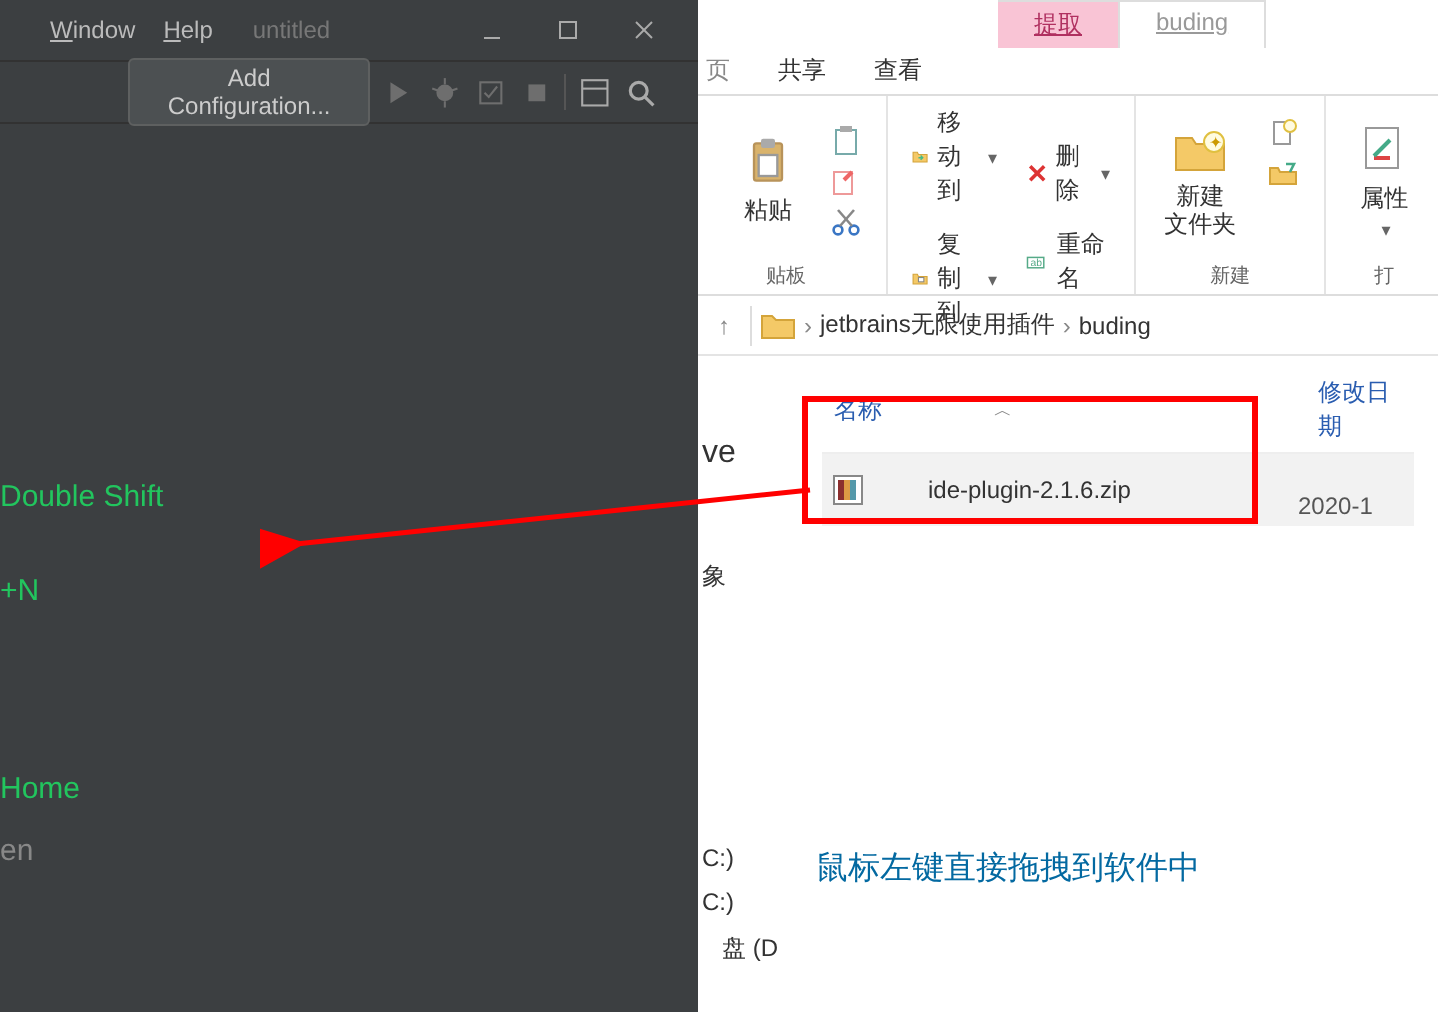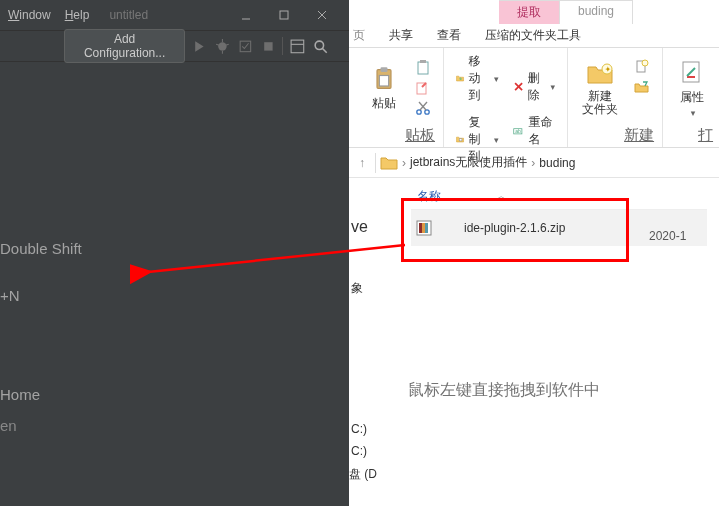--- a/index.html
+++ b/index.html
@@ -1,53 +1,53 @@
 <!DOCTYPE html>
 <html><head>
 <meta charset="utf-8">
 <style>
 * { margin: 0; padding: 0; box-sizing: border-box; font-family: "Segoe UI", "Microsoft YaHei", sans-serif; }
 body { width: 719px; height: 506px; overflow: hidden; position: relative; background: #fff; }
 
 
 .ide { position: absolute; left: 0; top: 0; width: 349px; height: 506px; background: #3c3f41; color: #bbb; }
-.ide-titlebar { height: 30px; display: flex; align-items: center; padding: 12px 8px; font-size: 12px; }
+.ide-titlebar { height: 30px; display: flex; align-items: center; padding: 12px 8px; font-size: 12px; margin-left: 17px; }
 .ide-titlebar .menu { margin-right: 14px; cursor: default; }
 .ide-titlebar .menu u { text-decoration: underline; }
 .ide-titlebar .title { color: #777; margin-left: 6px; }
 .ide-titlebar .spacer { flex: 1; }
 .winbtn { width: 38px; height: 30px; display: flex; align-items: center; justify-content: center; color: #aaa; }
 .winbtn svg { width: 12px; height: 12px; }
 
 .ide-toolbar { height: 32px; display: flex; align-items: center; padding: 0 20px; gap: 6px; border-top: 1px solid #323232; border-bottom: 1px solid #323232; }
 .addcfg { background: #4c5052; border: 1px solid #5e6060; color: #ccc; padding: 2px 10px; border-radius: 3px; font-size: 12px; margin-left: 44px; }
 .tbicon { width: 18px; height: 18px; display: flex; align-items: center; justify-content: center; color: #6e6e6e; }
 .tbicon.sep { width: 1px; height: 18px; background: #555; }
 .tbicon.active { color: #aaa; }
 
 .ide-body { padding: 20px 0 0 0; font-size: 15px; }
-.ide-link { color: #a3a3a3; padding: 8px 0; cursor: default; }
+.ide-link { color: #22c55e; padding: 8px 0; cursor: default; }
 .ide-text { color: #888; padding: 6px 0; }
 .block1 { margin-top: 150px; }
 .block2 { margin-top: 66px; }
 
 
 .explorer { position: absolute; left: 349px; top: 0; right: 0; height: 506px; background: #fff; color: #333; }
 .expl-tabs-top { height: 24px; display: flex; font-size: 12px; }
-.expl-tabs-top .tab { padding: 3px 18px; border-top: 1px solid #ddd; border-right: 1px solid #ddd; }
+.expl-tabs-top .tab { padding: 3px 18px; border-top: 1px solid #ddd; border-right: 1px solid #ddd; text-decoration: underline; }
 .expl-tabs-top .tab.pink { background: #f9c4d5; color: #b03060; }
 .expl-tabs-top .tab.gray { color: #999; }
 
 .expl-menu { height: 24px; display: flex; align-items: center; font-size: 12px; border-bottom: 1px solid #ddd; }
 .expl-menu .mi { padding: 0 12px; }
 
 .ribbon { height: 100px; display: flex; border-bottom: 1px solid #ddd; font-size: 12px; }
 .rgroup { border-right: 1px solid #e4e4e4; padding: 4px 8px 2px 8px; display: flex; flex-direction: column; }
 .rgroup .top { flex: 1; display: flex; gap: 6px; }
-.rgroup .lbl { text-align: right; color: #666; font-size: 15px; padding-top: 2px; text-decoration: underline; }
+.rgroup .lbl { text-align: center; color: #666; font-size: 10px; padding-top: 2px; }
 .bigbtn { display: flex; flex-direction: column; align-items: center; justify-content: center; gap: 2px; padding: 2px 6px; min-width: 42px; }
 .bigbtn .ic { width: 28px; height: 28px; display: flex; align-items: center; justify-content: center; }
 .smallstack { display: flex; flex-direction: column; gap: 2px; justify-content: center; }
 .smallbtn { display: flex; align-items: center; gap: 4px; padding: 1px 4px; font-size: 12px; }
 .smallbtn .ic { width: 16px; height: 16px; display: flex; align-items: center; justify-content: center; }
 .chev { font-size: 9px; color: #666; margin-left: 2px; }
 .rgroup.cutleft { padding-left: 2px; }
 .rgroup.cutleft .edge { width: 6px; }
 
 .breadcrumb { height: 30px; display: flex; align-items: center; border-bottom: 1px solid #e4e4e4; font-size: 12px; padding-left: 4px; gap: 4px; }
@@ -60,21 +60,21 @@
 .filehdr .sorticon { font-size: 9px; color: #888; }
 
 .filelist { margin: 0 12px; font-size: 12px; }
 .filerow { display: flex; align-items: center; padding: 3px 4px; }
 .filerow.sel { background: #f2f2f2; }
 .filerow .ic { width: 18px; height: 18px; margin-right: 6px; }
 .filerow .fname { flex: 1; margin-left: 25px; }
 .filerow .fdate { color: #555; width: 54px; text-align: left; margin-top: 16px; }
 
 .redbox { position: absolute; border: 3px solid #f00; }
-.annotation { position: absolute; color: #737373; font-size: 16px; font-family: Liberation Serif, serif; }
+.annotation { position: absolute; color: #0369a1; font-size: 16px; font-family: Liberation Serif, serif; margin-top: 44px; }
 
 .arrow-svg { position: absolute; pointer-events: none; }
 
 
 svg { display: block; }
 </style>
 </head>
 <body>
 
 <div class="ide">
@@ -156,21 +156,20 @@
 <div class="explorer">
   <div class="expl-tabs-top">
     <div style="width:150px"></div>
     <div class="tab pink">提取</div>
     <div class="tab gray">buding</div>
   </div>
   <div class="expl-menu">
     <span class="mi" style="padding-left:4px;color:#888">页</span>
     <span class="mi">共享</span>
     <span class="mi">查看</span>
-    <span class="mi">压缩的文件夹工具</span>
   </div>
 
   <div class="ribbon">
 
     <div class="rgroup cutleft">
       <div class="top">
         <div class="edge"></div>
         <div class="bigbtn">
           <span class="ic">
               <svg viewBox="0 0 24 24">
@@ -325,28 +324,29 @@
     <span class="sep">›</span>
     <span>jetbrains无限使用插件</span>
     <span class="sep">›</span>
     <span>buding</span>
   </div>
 
   <div style="position:absolute;left:2px;top:218px;font-size:16px;color:#333">ve</div>
   <div style="position:absolute;left:2px;top:280px;font-size:12px;color:#333">象</div>
   <div style="position:absolute;left:2px;top:422px;font-size:12px;color:#333">C:)</div>
   <div style="position:absolute;left:2px;top:444px;font-size:12px;color:#333">C:)</div>
-  <div style="position:absolute;left:0px;top:466px;font-size:12px;color:#333">盘 (D</div>
+  <div style="position:absolute;left:12px;top:466px;font-size:12px;color:#333">盘 (D</div>
 
   <div style="margin-left:50px">
     <div class="filehdr">
       <div class="col name">
         <span>名称</span>
         <span class="sorticon">︿</span>
       </div>
+      <div class="col" style="width:54px">修改日期</div>
     </div>
     <div class="filelist">
       <div class="filerow sel">
         <span class="ic">
             <svg viewBox="0 0 18 18">
               <rect x="2" y="2" width="14" height="14" fill="#fff" stroke="#888"></rect>
               <rect x="2" y="2" width="14" height="14" fill="url(#g)"></rect>
               <rect x="4" y="4" width="3" height="10" fill="#8b2e2e"></rect>
               <rect x="7" y="4" width="3" height="10" fill="#d94"></rect>
               <rect x="10" y="4" width="3" height="10" fill="#59a"></rect>

